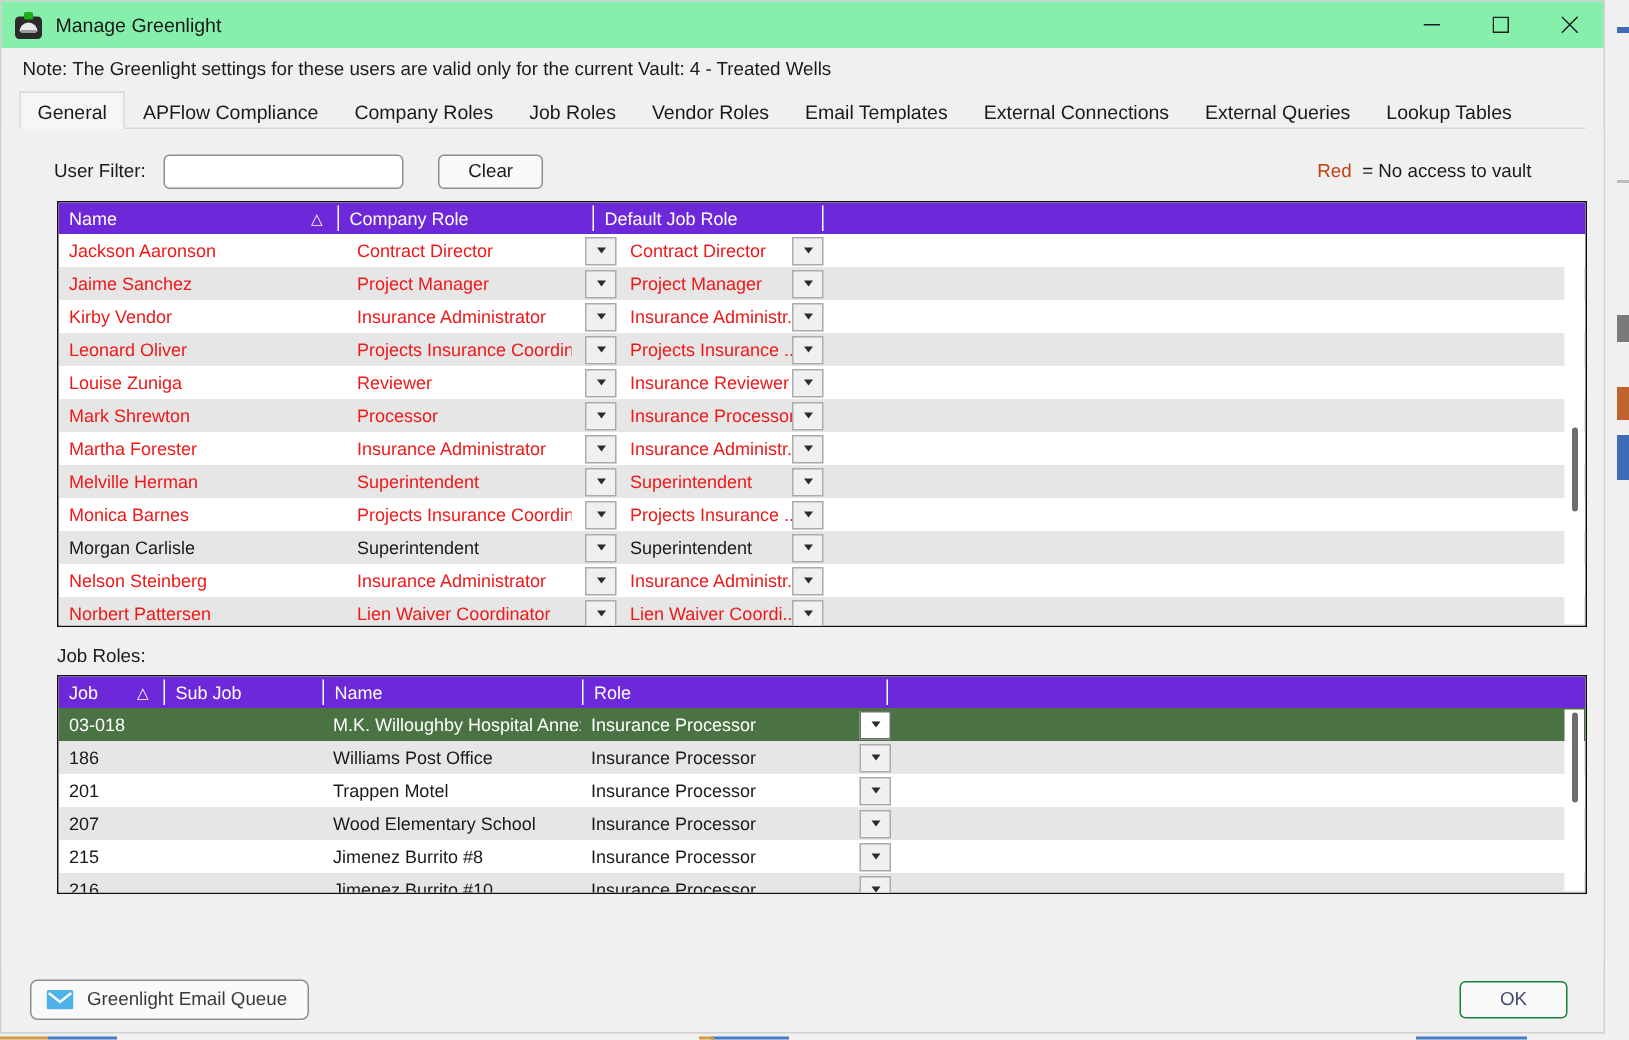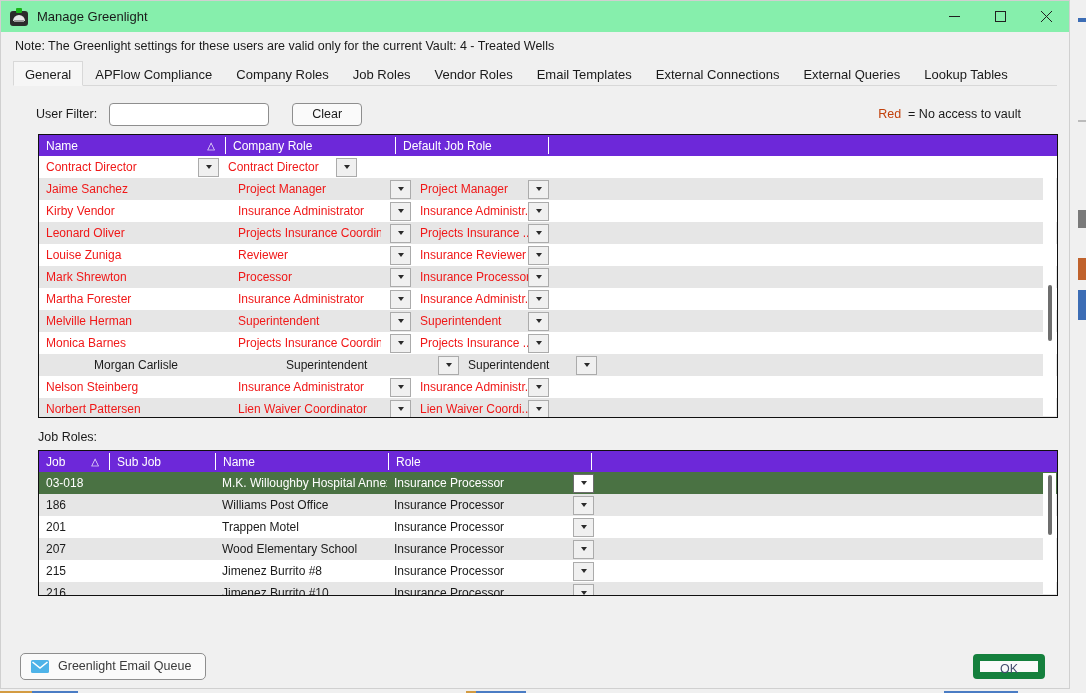--- a/index.html
+++ b/index.html
@@ -100,21 +100,21 @@
   
   #footer{height:44px;flex:none;display:flex;align-items:center;padding:0 24px 0 19px;box-sizing:border-box;}
   #email-queue-button{
     display:flex;align-items:center;gap:9px;height:25px;padding:0 14px 0 10px;
     border:1px solid #8e8e8e;border-radius:5px;background:#fafafa;cursor:default;justify-content:space-between;
   }
   #envelope-icon{width:18px;height:13px;position:relative;flex:none;}
   #envelope-icon svg{display:block;}
   #email-queue-label{font-size:12.5px;color:#3a3a3a;}
   #ok-button{
-    margin-left:auto;width:72px;height:25px;border:7px solid #15803d;border-radius:4px;background:#fafafa;
+    margin-left:auto;width:72px;height:25px;border:1px solid #15803d;border-radius:4px;background:#fafafa;
     font-family:"Liberation Sans",sans-serif;font-size:12.5px;color:#444c6e;cursor:default;
   }
 </style>
 </head>
 <body>
 
 <div id="desktop-backdrop"></div>
 
 <div id="right-bg">
   <div class="bg-tick" style="top:210px;height:18px;background:#7a7a7a;"></div>
@@ -202,20 +202,21 @@
           </div>
           <div class="gh-sep"></div>
           <div class="gh" style="width:152px">
             <span>Default Job Role</span>
           </div>
           <div class="gh-sep"></div>
           <div class="gh" style="flex:1"></div>
         </div>
         <div class="grid-body" id="users-body">
             <div class="grow">
+              <div class="gc red" style="width: 192px;">Jackson Aaronson</div>
               <div class="gc red" style="width: 150px;">Contract Director</div>
               <div style="width: 9px; flex: 0 0 auto;"></div>
               <div class="ddbtn">
                 <div class="arrow"></div>
               </div>
               <div class="gc red" style="width: 115px; margin-left: 2px;">Contract Director</div>
               <div class="ddbtn">
                 <div class="arrow"></div>
               </div>
               <div style="flex: 1 1 0%;"></div>
@@ -318,21 +319,21 @@
               <div class="ddbtn">
                 <div class="arrow"></div>
               </div>
               <div class="gc red" style="width: 115px; margin-left: 2px;">Projects Insurance ...</div>
               <div class="ddbtn">
                 <div class="arrow"></div>
               </div>
               <div style="flex: 1 1 0%;"></div>
             </div>
             <div class="grow alt">
-              <div class="gc" style="width: 192px; margin-left: 48px;">Morgan Carlisle</div>
+              <div class="gc" style="width: 192px;">Morgan Carlisle</div>
               <div class="gc" style="width: 150px;">Superintendent</div>
               <div style="width: 9px; flex: 0 0 auto;"></div>
               <div class="ddbtn">
                 <div class="arrow"></div>
               </div>
               <div class="gc" style="width: 115px; margin-left: 2px;">Superintendent</div>
               <div class="ddbtn">
                 <div class="arrow"></div>
               </div>
               <div style="flex: 1 1 0%;"></div>

